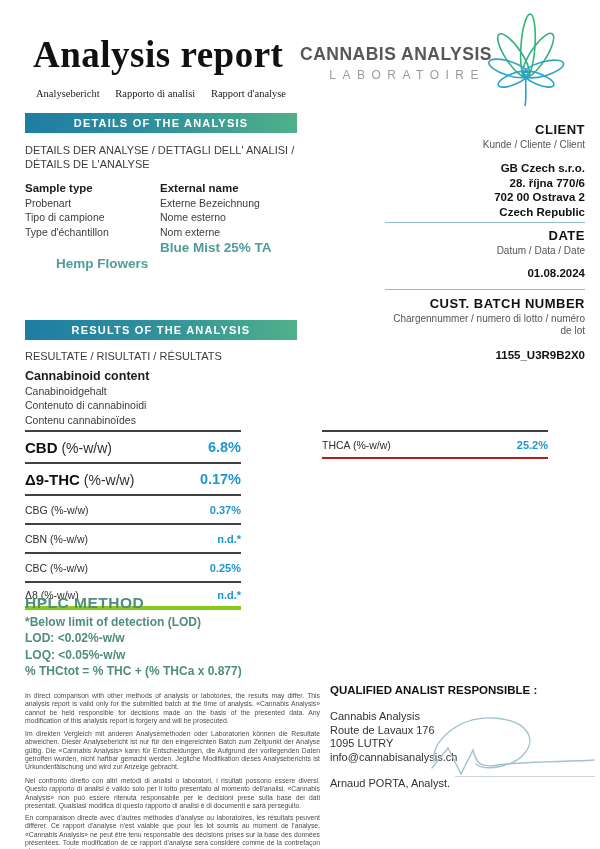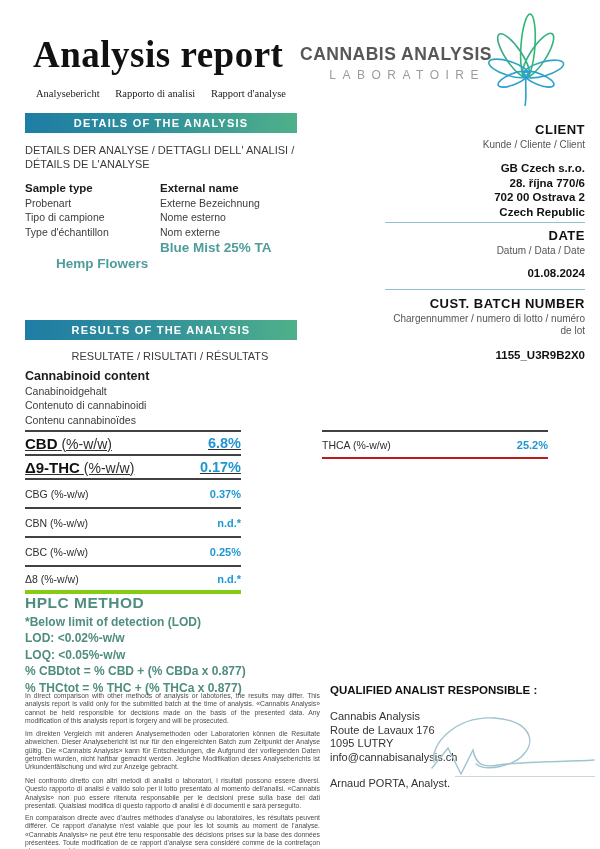--- a/index.html
+++ b/index.html
@@ -39,21 +39,21 @@
   
   .rcol { position:absolute; left:385px; width:200px; text-align:right; }
   .r-head { font-size:13px; font-weight:bold; color:#111; letter-spacing:0.5px; }
   .r-trans { font-size:10px; color:#555; margin-top:2px; line-height:12px; }
   .r-strong { font-size:11.5px; font-weight:bold; color:#111; line-height:14.5px; }
   .teal-rule { position:absolute; left:385px; width:200px; height:0; border-top:1.5px solid #8fc0cb; }
   
   .rtable { position:absolute; }
   .rrow { display:flex; justify-content:space-between; align-items:center; border-top:2px solid #414141; }
   .rtable .rrow:last-child, .rtable.closed { border-bottom:2px solid #414141; }
-  .rrow.big { height:24px; font-size:14px;text-decoration:underline; }
+  .rrow.big { height:32px; font-size:14px; }
   .rrow.big .rname { font-weight:bold; font-size:15px; color:#111; }
   .rrow.small { height:29px; font-size:10.5px; }
   .rrow .rlabel { color:#2e2e2e; }
   .rrow .runit { font-weight:normal; }
   .rrow .rvalue { font-weight:bold; color:#1e96d2; }
   .rrow.big .rvalue { font-size:14.5px; }
   .rrow.small .rvalue { font-size:11px; }
   
   .hplc { position:absolute; left:25px; top:594px; color:#4f8d7f; }
   .hplc-title { font-size:15.5px; font-weight:bold; letter-spacing:0.5px; }
@@ -136,21 +136,21 @@
   <div class="teal-rule" style="top:289px;"></div>
 
   <div class="rcol" style="top:296px;">
     <div class="r-head">CUST. BATCH NUMBER</div>
     <div class="r-trans">Chargennummer / numero di lotto / numéro de lot</div>
     <div style="height:11px;"></div>
     <div class="r-strong">1155_U3R9B2X0</div>
   </div>
 
   <div class="banner" style="top:320px;">RESULTS OF THE ANALYSIS</div>
-  <div class="banner-sub" style="top:349px;text-align:center;">RESULTATE / RISULTATI / RÉSULTATS</div>
+  <div class="banner-sub" style="top:349px;">RESULTATE / RISULTATI / RÉSULTATS</div>
 
   <div class="field" style="left:25px; top:369px; width:200px;">
     <div class="f-label" style="font-size:12.5px;">Cannabinoid content</div>
     <div>Canabinoidgehalt</div>
     <div>Contenuto di cannabinoidi</div>
     <div>Contenu cannabinoïdes</div>
   </div>
 
   <div class="rtable" style="left:25px; top:430px; width:216px;">
     <div class="rrow big">
@@ -184,21 +184,20 @@
       <span class="rlabel"><span>THCA</span> <span class="runit">(%-w/w)</span></span>
       <span class="rvalue">25.2%</span>
     </div>
   </div>
 
   <div class="hplc">
     <div class="hplc-title">HPLC METHOD</div>
     <div class="hplc-line">*Below limit of detection (LOD)</div>
     <div class="hplc-line">LOD: &lt;0.02%-w/w</div>
     <div class="hplc-line">LOQ: &lt;0.05%-w/w</div>
-    <div class="hplc-line">% CBDtot = % CBD + (% CBDa x 0.877)</div>
     <div class="hplc-line">% THCtot = % THC + (% THCa x 0.877)</div>
   </div>
 
   <div class="disc" style="top:692px;">In direct comparison with other methods of analysis or labotories, the results may differ. This analysis report is valid only for the submitted batch at the time of analysis. «Cannabis Analysis» cannot be held responsible for decisions made on the basis of the presented data. Any modification of this analysis report is forgery and will be prosecuted.</div>
   <div class="disc" style="top:730px;">Im direkten Vergleich mit anderen Analysemethoden oder Laboratorien können die Resultate abweichen. Dieser Analysebericht ist nur für den eingereichten Batch zum Zeitpunkt der Analyse gültig. Die «Cannabis Analysis» kann für Entscheidungen, die Aufgrund der vorliegenden Daten getroffen wurden, nicht haftbar gemacht werden. Jegliche Modifikation dieses Analyseberichts ist Urkundenfälschung und wird zur Anzeige gebracht.</div>
   <div class="disc" style="top:777px;">Nel confronto diretto con altri metodi di analisi o laboratori, i risultati possono essere diversi. Questo rapporto di analisi è valido solo per il lotto presentato al momento dell'analisi. «Cannabis Analysis» non può essere ritenuta responsabile per le decisioni prese sulla base dei dati presentati. Qualsiasi modifica di questo rapporto di analisi è di documenti e sarà perseguito.</div>
   <div class="disc" style="top:814px;">En comparaison directe avec d'autres méthodes d'analyse ou laboratoires, les résultats peuvent différer. Ce rapport d'analyse n'est valable que pour les lot soumis au moment de l'analyse. «Cannabis Analysis» ne peut être tenu responsable des décisions prises sur la base des données présentées. Toute modification de ce rapport d'analyse sera considéré comme de la contrefaçon et sera poursuivi.</div>
 
   <div class="analyst">
     <div class="analyst-head">QUALIFIED ANALIST RESPONSIBLE :</div>

